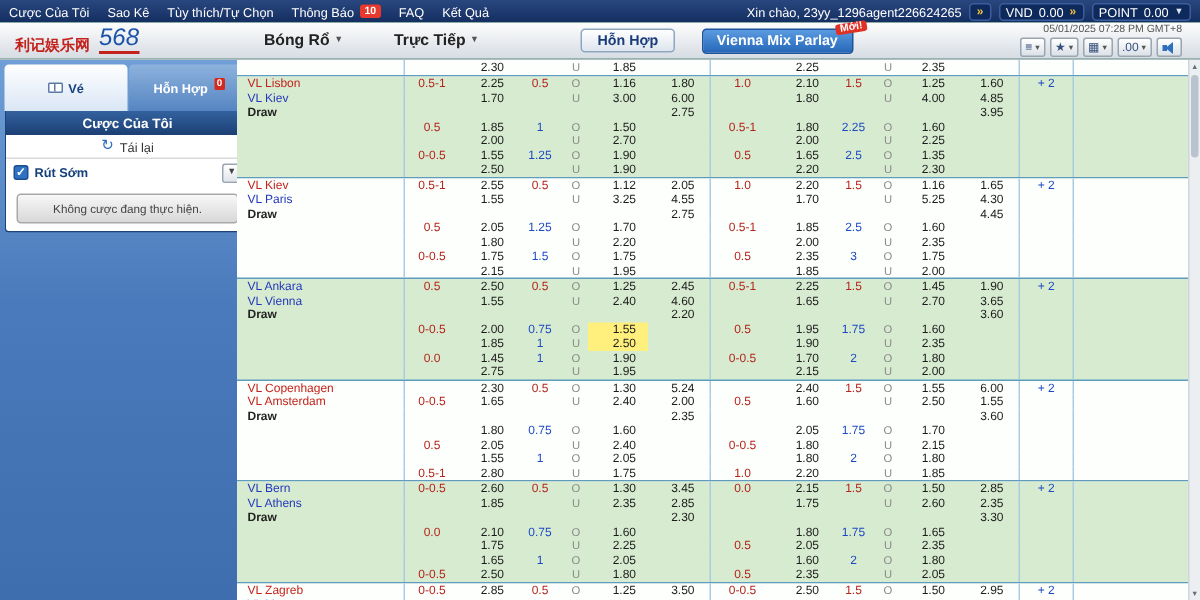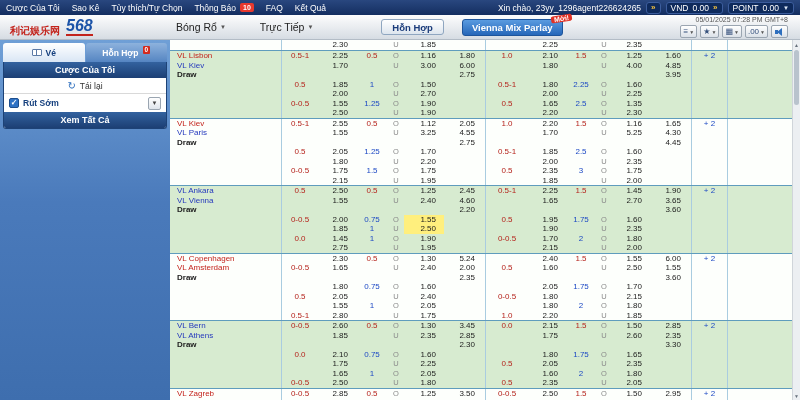--- a/index.html
+++ b/index.html
@@ -15,59 +15,59 @@
 .topbar-right{display:flex;gap:5px;align-items:center}
 .greeting{white-space:nowrap}
 .pill{background:#0e2a5c;border:1px solid #3c5d9d;border-radius:3px;padding:0 4px;height:12px;display:flex;align-items:center;gap:4px;white-space:nowrap}
 .chev{color:#f5c33d;font-size:8px;font-weight:bold;line-height:1}
 .caret-w{color:#dce6f5;font-size:6px}
 
 
 .header{position:absolute;top:15px;left:0;right:0;height:25px;background:linear-gradient(#fdfdfd,#d6dce3);border-bottom:1px solid #b3bcc6;display:flex;align-items:center}
 .logo{margin-left:10px;display:flex;align-items:flex-end;gap:6px;width:128px}
 .logo-cn{color:#c3231c;font-weight:bold;font-size:10px;line-height:1}
-.logo-num{color:#1b53a8;font-weight:bold;font-style:italic;font-size:16px;line-height:1;border-bottom:2px solid #c3231c}
+.logo-num{color:#1b53a8;font-weight:normal;font-style:italic;font-size:16px;line-height:1;border-bottom:2px solid #c3231c}
 .nav{display:flex;gap:34px;margin-left:38px}
-.nav-item{font-size:10.5px;font-weight:normal;color:#222;display:flex;align-items:center;gap:3px;cursor:pointer;white-space:nowrap}
+.nav-item{font-size:10.5px;font-weight:bold;color:#222;display:flex;align-items:center;gap:3px;cursor:pointer;white-space:nowrap}
 .nav-caret{font-size:6px;color:#555}
 .hdr-buttons{display:flex;gap:18px;margin-left:68px;align-items:center}
 .btn-mix{background:linear-gradient(#ffffff,#dde5ee);border:1px solid #8fa6c0;border-radius:3px;height:16px;padding:0 10px;font-size:9.5px;font-weight:bold;color:#1a3b7a;display:flex;align-items:center;cursor:pointer}
 .btn-combo{position:relative;background:linear-gradient(#5a9be0,#2667b9);border:1px solid #1d549b;border-radius:3px;height:17px;padding:0 9px;font-size:9.5px;font-weight:bold;color:#fff;display:flex;align-items:center;cursor:pointer}
 .combo-badge{position:absolute;top:-5px;right:-11px;background:#e03125;color:#fff;font-size:7px;font-weight:bold;padding:0 3px;border-radius:2px;transform:rotate(-9deg)}
 .hdr-right{margin-left:auto;margin-right:12px;display:flex;flex-direction:column;align-items:flex-end;gap:2px}
 .datetime{font-size:7px;color:#555;white-space:nowrap}
 .icon-row{display:flex;gap:3px;align-items:center}
 .icon-btn{height:13px;min-width:17px;background:linear-gradient(#ffffff,#dbe1e8);border:1px solid #9aa5b1;border-radius:2px;display:flex;align-items:center;justify-content:center;gap:1px;font-size:8px;color:#35507c;padding:0 2px;cursor:pointer}
 .icon-btn .caret-s{font-size:5px;color:#555}
 .speaker{position:relative;width:10px;height:10px;display:inline-block}
 .speaker::before{content:"";position:absolute;left:0;top:3px;width:3px;height:4px;background:#2e6fbe}
 .speaker::after{content:"";position:absolute;left:2px;top:1px;border-top:4px solid transparent;border-bottom:4px solid transparent;border-right:5px solid #2e6fbe}
 
 
 .sidebar{position:absolute;left:0;top:40px;width:170px;height:360px;background:linear-gradient(180deg,#6f9fd6,#4a7abb 45%,#3e6eae)}
 .side-inner{margin:3px 3px 0 3px}
-.tabs{display:flex;height:19px;gap:1px}
+.tabs{display:flex;height:31px;gap:1px}
 .tab{flex:1;display:flex;align-items:center;justify-content:center;gap:4px;font-size:8.5px;font-weight:bold;border-radius:3px 3px 0 0;cursor:pointer}
 .tab-ticket{background:linear-gradient(#ffffff,#d9e6f5);color:#16407e}
 .tab-mix{background:linear-gradient(#8db2dd,#5585c2);color:#fff;position:relative}
 .tab-badge{background:#d42a1e;color:#fff;font-size:6.5px;line-height:8px;padding:0 2px;border-radius:1px;position:relative;top:-3px}
 .ticket-icon{width:10px;height:7px;background:#fff;border:1px solid #5c7aa6;border-radius:1px;position:relative}
 .ticket-icon::after{content:"";position:absolute;left:3px;top:0;bottom:0;border-left:1px dashed #5c7aa6}
 .panel{border:1px solid #1d4276;border-top:none;border-radius:0 0 3px 3px;background:#fff;overflow:hidden}
 .panel-head{height:16px;background:linear-gradient(#33629f,#1c3f74);color:#fff;font-weight:bold;font-size:9px;display:flex;align-items:center;justify-content:center}
 .refresh-row{height:16px;display:flex;align-items:center;justify-content:center;gap:4px;border-bottom:1px solid #d9d9d9;font-size:8.5px;color:#333;cursor:pointer}
 .refresh-icon{color:#2e6fbe;font-size:10px;line-height:1}
 .early-row{height:18px;display:flex;align-items:center;padding:0 5px;gap:4px;font-size:8.5px;color:#16407e;font-weight:bold}
 .checkbox{width:10px;height:10px;background:#2f72c4;border:1px solid #1c4e8e;color:#fff;font-size:8px;line-height:1;display:flex;align-items:center;justify-content:center;border-radius:2px;cursor:pointer}
 .dd-box{margin-left:auto;width:13px;height:13px;border:1px solid #9aa5b1;background:linear-gradient(#fff,#dfe5ec);display:flex;align-items:center;justify-content:center;font-size:6px;color:#444;border-radius:2px;cursor:pointer}
 .nobets{margin:5px 7px;height:20px;background:linear-gradient(#f7f7f7,#d8d8d8);border:1px solid #a8a8a8;border-radius:3px;display:flex;align-items:center;justify-content:center;font-size:7.8px;color:#444}
 .viewall{height:16px;background:linear-gradient(#33629f,#1c3f74);color:#fff;font-weight:bold;font-size:9px;display:flex;align-items:center;justify-content:center;cursor:pointer}
 
 
-.odds{position:absolute;left:170px;top:40px;right:8px;height:360px;overflow:hidden;background:#fff}
+.odds{position:absolute;left:158px;top:40px;right:8px;height:360px;overflow:hidden;background:#fff}
 .block{border-bottom:1px solid #5f9cbd}
 .block.green{background:#d7ebd0}
 .block.white{background:#fdfffc}
 .trow{display:grid;grid-template-columns:112px 36px 38px 32px 16px 40px 42px 42px 38px 30px 16px 38px 42px 36px 1fr;height:9.5px;align-items:center;font-size:8px;line-height:9.5px}
 .trow.tall{height:10px}
 .cell{overflow:hidden;white-space:nowrap;height:100%}
 .b-r{border-right:1px solid #a9cce0}
 .team{padding-left:7px;font-weight:normal}
 .red{color:#c3231c}
 .blue{color:#2438bd}
@@ -184,21 +184,21 @@
         <div class="panel-head">Cược Của Tôi</div>
         <div class="refresh-row">
           <span class="refresh-icon">↻</span>
           <span>Tái lại</span>
         </div>
         <div class="early-row">
           <span class="checkbox">✓</span>
           <span>Rút Sớm</span>
           <span class="dd-box">▼</span>
         </div>
-        <div class="viewall">Xem Tất Cả</div>
+        <div class="nobets">Không cược đang thực hiện.</div>
       </div>
     </div>
   </div>
 
   <div class="odds">
       <div class="block white">
         <div class="trow tall">
           <div class="cell team draw-color b-r"></div>
           <div class="cell hdp"></div>
           <div class="cell odds-v">2.30</div>

